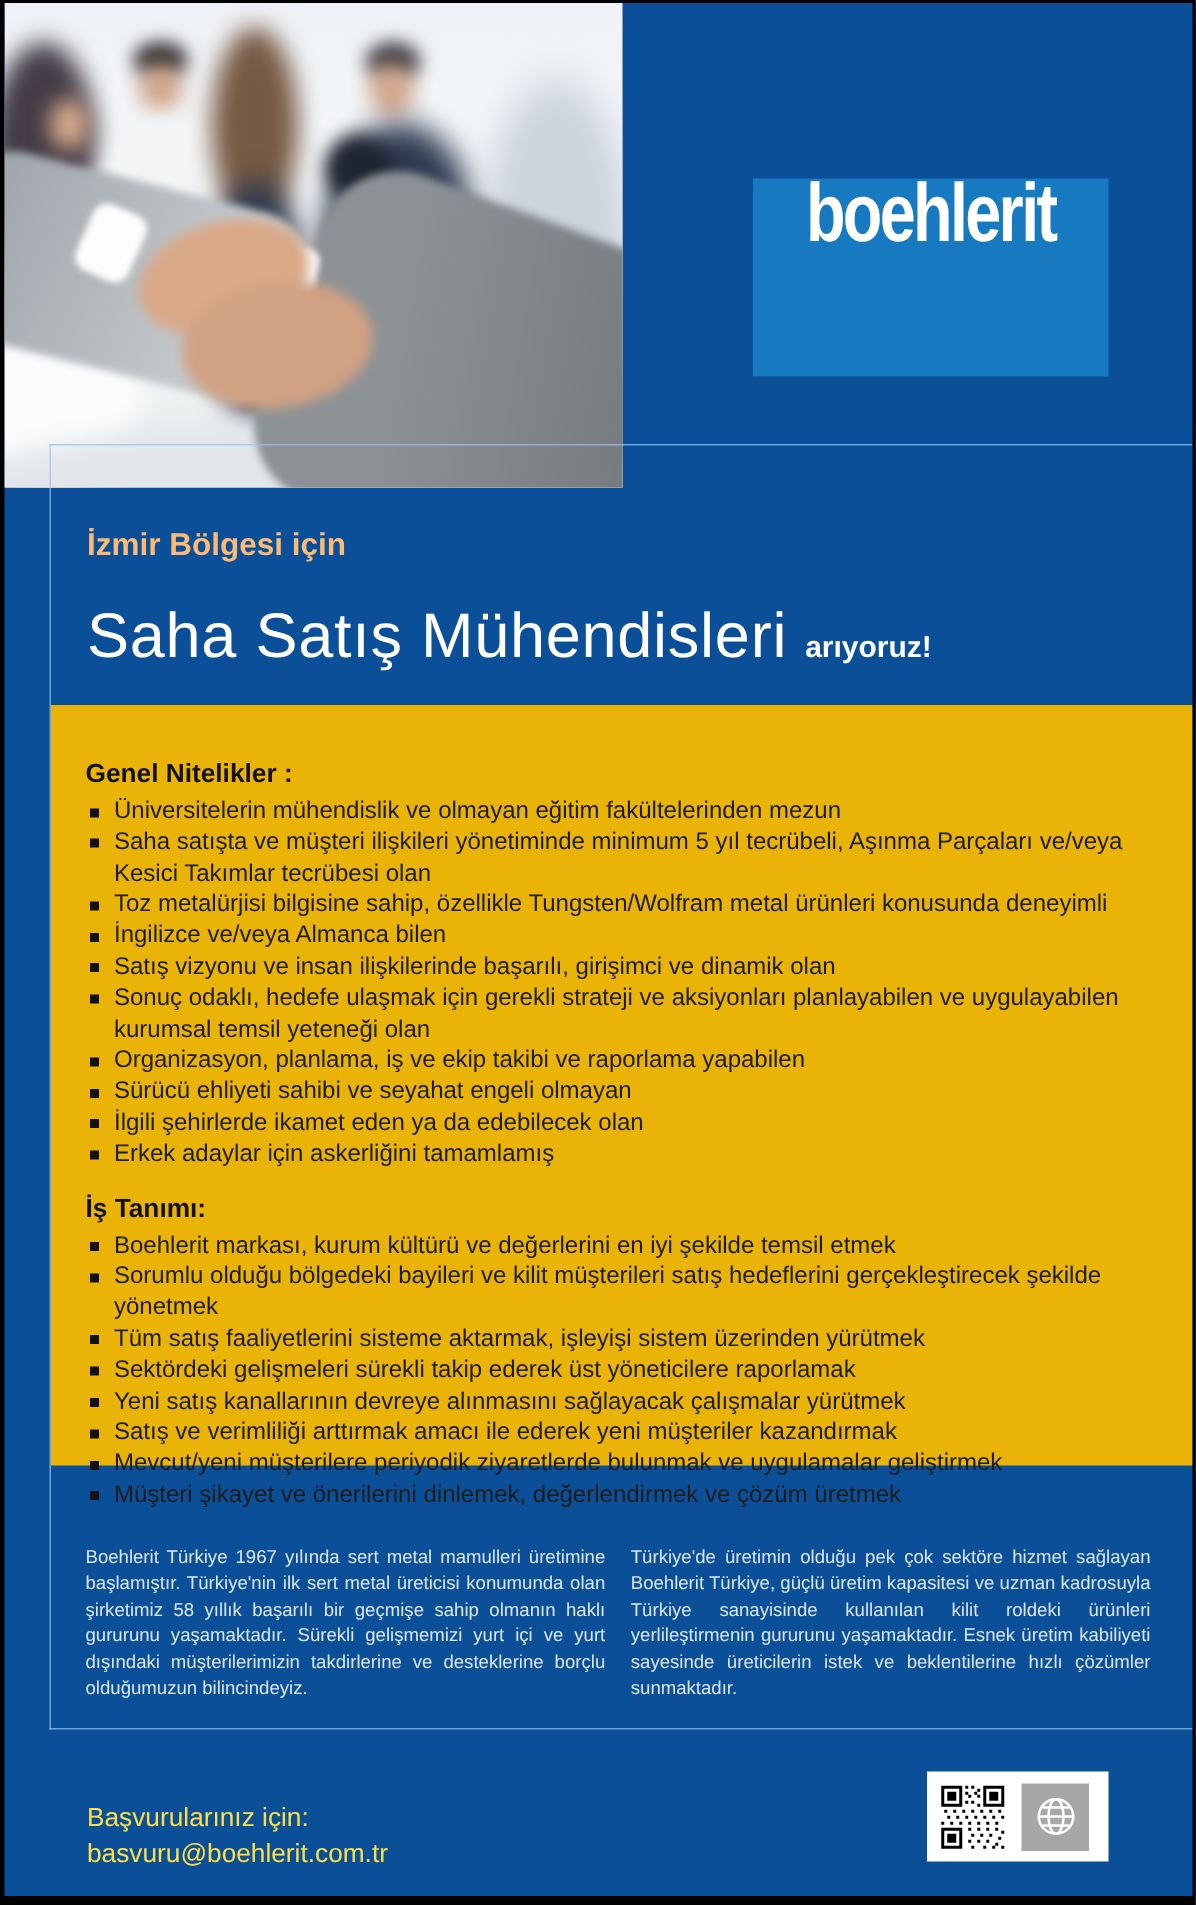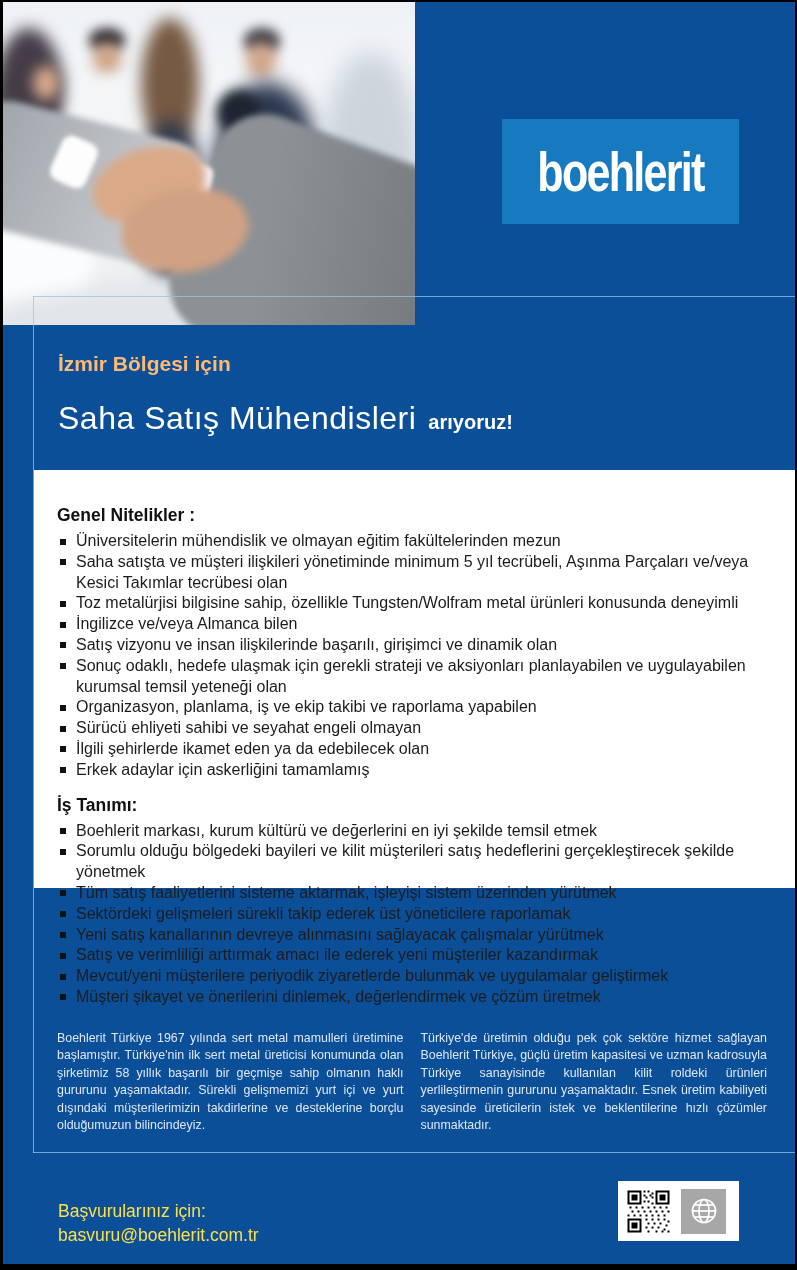--- a/index.html
+++ b/index.html
@@ -37,42 +37,42 @@
   .arm{position:absolute;filter:blur(3px);}
   .arm-left{left:-46px;top:118px;width:250px;height:128px;background:linear-gradient(100deg,#9aa0a6 0%,#c2c6ca 70%);border-radius:44px;transform:rotate(14deg);}
   .cuff-left{left:52px;top:136px;width:38px;height:48px;background:#fdfdfd;border-radius:10px;transform:rotate(24deg);filter:blur(2px);}
   .arm-right{left:182px;top:138px;width:280px;height:230px;background:linear-gradient(260deg,#6f7478 0%,#8c9195 70%);border-radius:54px;transform:rotate(20deg);}
   .cuff-right{left:176px;top:162px;width:30px;height:58px;background:#f6f8fa;border-radius:8px;transform:rotate(12deg);filter:blur(2px);}
   .hand-a{left:88px;top:146px;width:116px;height:74px;background:#d9a988;border-radius:50%;transform:rotate(-16deg);filter:blur(4px);}
   .hand-b{left:118px;top:186px;width:128px;height:84px;background:#d1a183;border-radius:50%;transform:rotate(-8deg);filter:blur(4px);}
 
   
   .logo-box{
-    position:absolute;left:499px;top:117px;width:237px;height:105px;
-    background:#1779bf;display:flex;align-items:center;justify-content:center;z-index:3;
+    position:absolute;left:499px;top:117px;width:237px;height:132px;
+    background:#1779bf;display:flex;justify-content:center;z-index:3;
   }
   .logo-text{
     color:#fff;font-weight:700;font-size:49px;letter-spacing:-2px;
     transform:scale(0.88,1.12);font-family:"Liberation Sans",sans-serif;
   }
 
   
   .frame-top{position:absolute;left:30px;top:294px;right:0;height:1px;background:rgba(150,195,235,0.75);z-index:6;}
   .frame-left{position:absolute;left:30px;top:294px;width:1px;height:857px;background:rgba(150,195,235,0.75);z-index:6;}
   .frame-bottom{position:absolute;left:30px;top:1150px;right:0;height:1px;background:rgba(150,195,235,0.75);z-index:6;}
 
   
   .region-line{position:absolute;left:55px;top:350px;color:#fdba74;font-size:21px;font-weight:700;z-index:4;}
   .main-title{position:absolute;left:55px;top:398px;color:#fff;z-index:4;white-space:nowrap;}
-  .main-title .big{font-size:32px;font-weight:400;letter-spacing:0.5px;}
+  .main-title .big{font-size:42px;font-weight:400;letter-spacing:0.5px;}
   .main-title .suffix{font-size:20px;font-weight:700;margin-left:12px;}
 
   
   .white-box{
-    position:absolute;left:31px;top:468px;right:0;height:418px;background:#ffffff;
+    position:absolute;left:31px;top:468px;right:0;height:507px;background:#eab308;
     padding:34px 28px 0 23px;z-index:3;color:#1b1b1b;
   }
   .sec-heading{font-size:17.5px;font-weight:700;color:#111;margin:0 0 5px 0;line-height:22px;}
   .sec-heading.second{margin-top:13px;}
   ul.joblist{list-style:none;margin:0;padding:0;}
   ul.joblist li{
     position:relative;padding-left:19px;font-size:16px;line-height:20.8px;color:#1c1c1c;
   }
   ul.joblist li .sq{
     position:absolute;left:3px;top:7.5px;width:6px;height:6px;background:#111;display:block;

